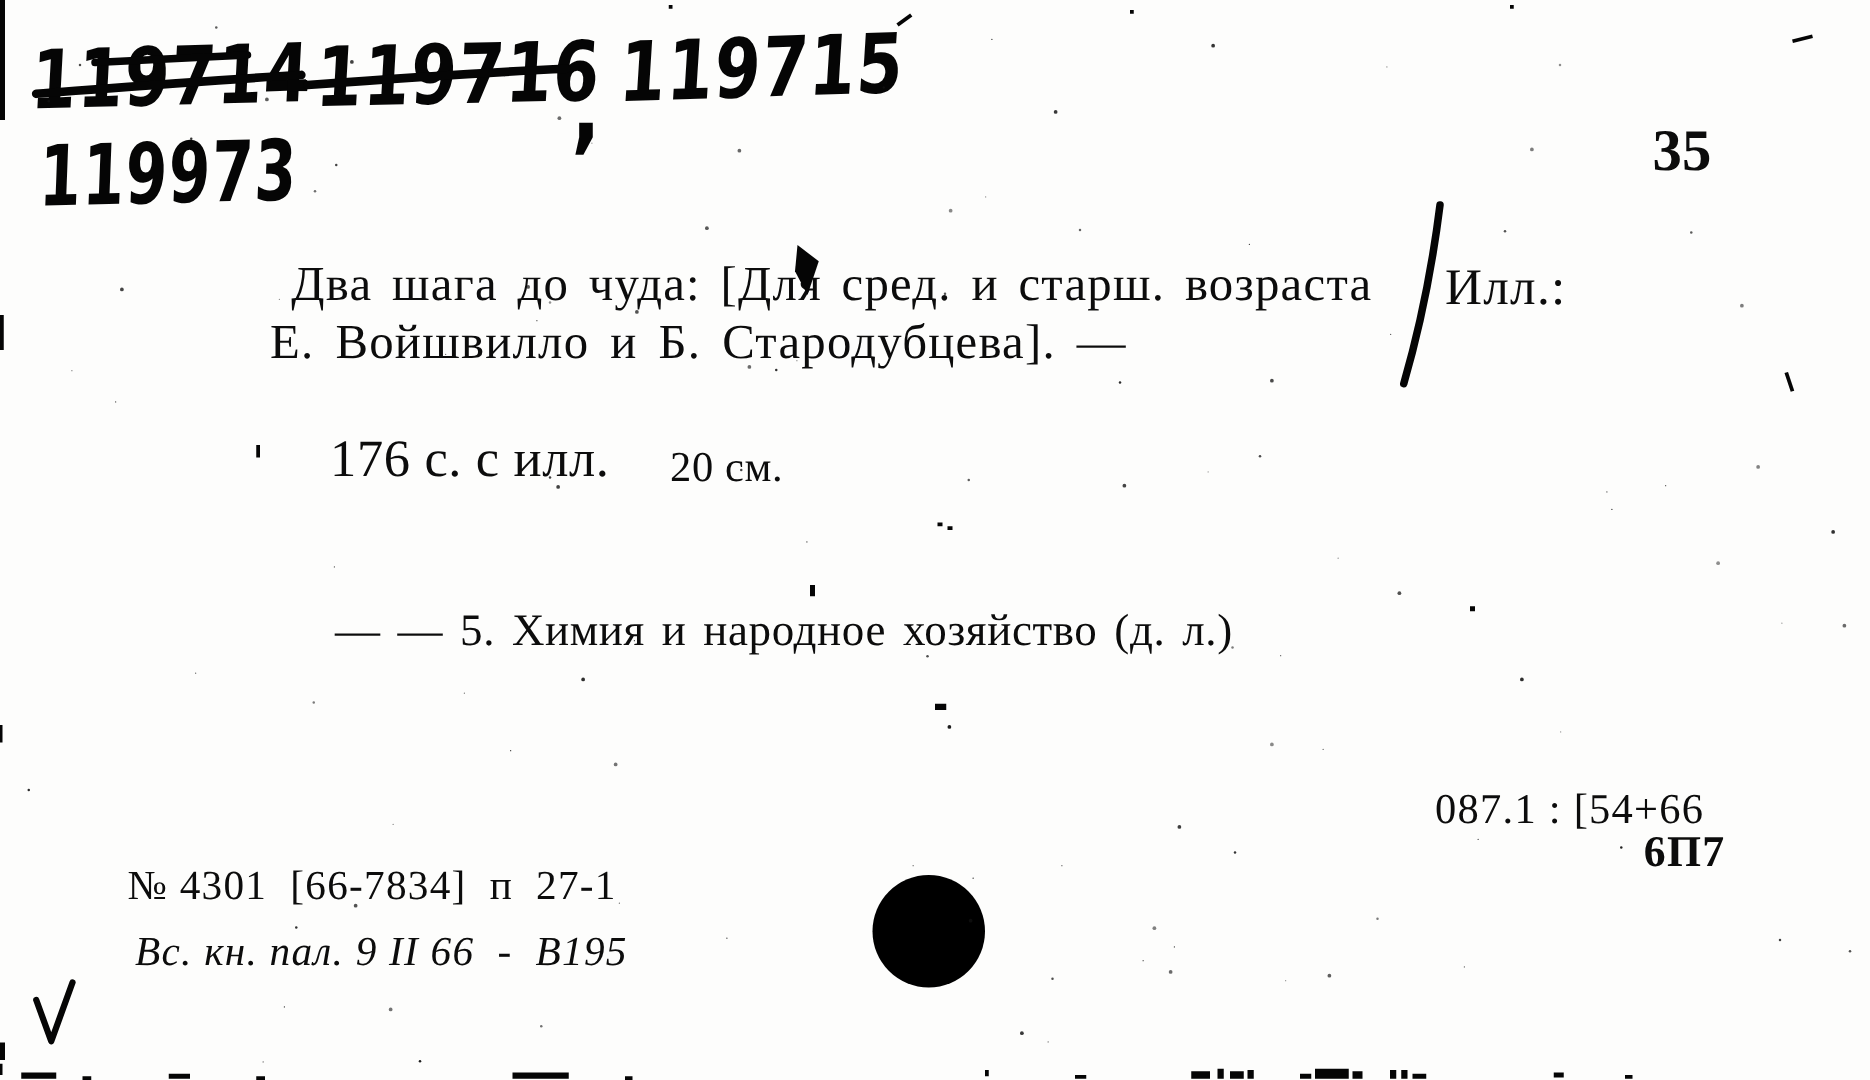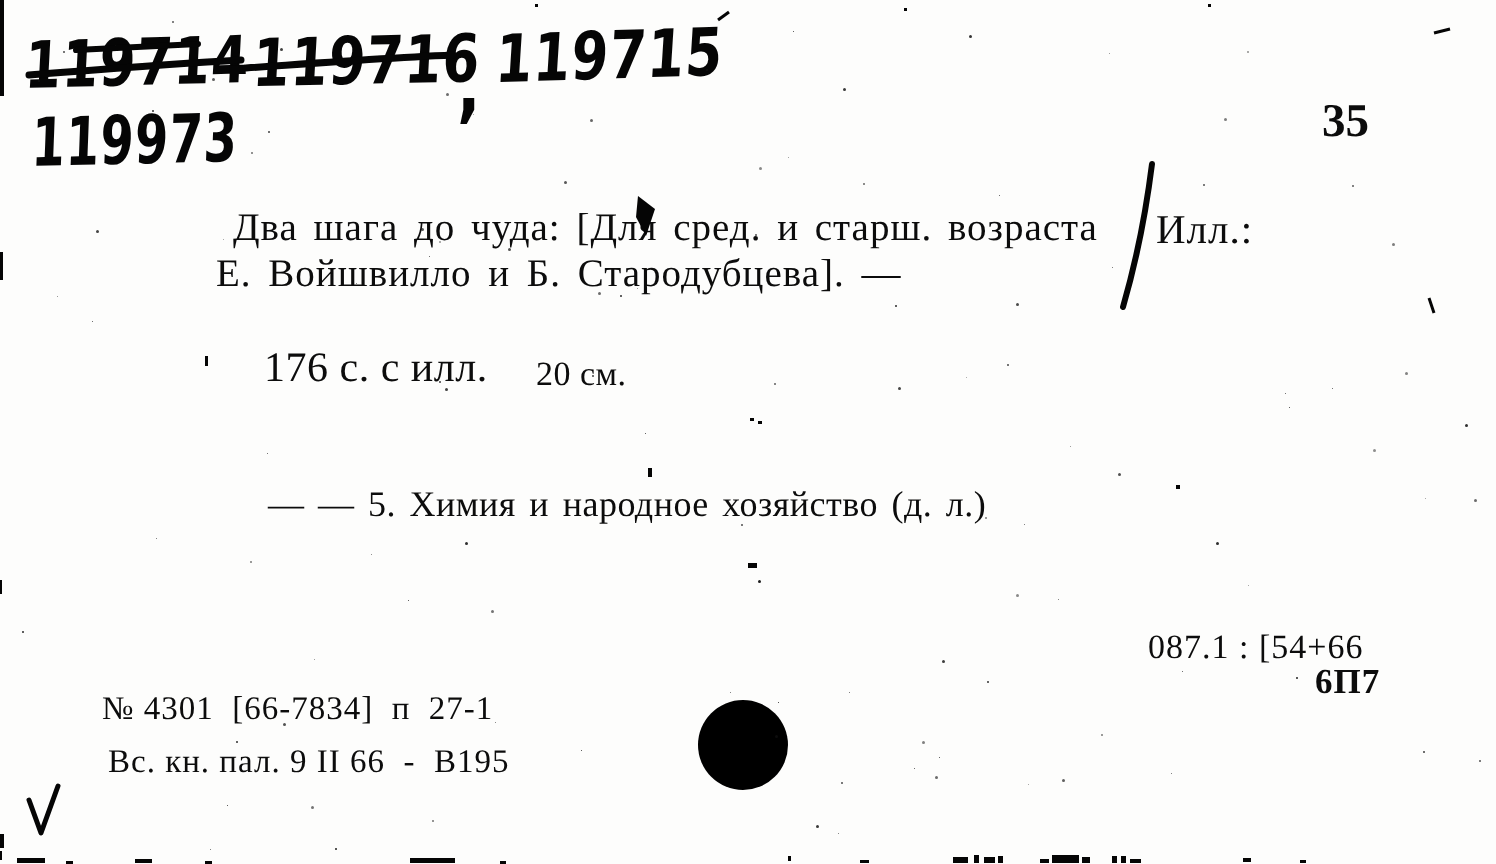--- a/index.html
+++ b/index.html
@@ -28,21 +28,21 @@
   .imprint     { left:1064px; top:251px; font-size:39px; letter-spacing:1px;   word-spacing:6px; }
   .year        { left:217px;  top:298px; font-size:39px; letter-spacing:1px;   word-spacing:14px; }
   .collation   { left:264px;  top:344px; font-size:42px; letter-spacing:0.5px; }
   .format      { left:536px;  top:344px; font-size:34px; letter-spacing:0.5px;margin-top:12px; }
   .edition     { left:700px;  top:344px; font-size:34px; letter-spacing:0.5px; }
   .subject     { left:268px;  top:483px; font-size:36px; letter-spacing:0.5px; word-spacing:4px; }
   .udc         { left:1148px; top:629px; font-size:34px; letter-spacing:1px; }
   .series      { left:1315px; top:662px; font-size:35px; font-weight:700; letter-spacing:1px; }
   .reg1        { left:102px;  top:671px; font-size:33px; letter-spacing:1px;margin-top:20px; }
   .reg2        { left:108px;  top:707px; font-size:33px; letter-spacing:1.5px; }
-  .reg3        { left:108px;  top:744px; font-size:33px; letter-spacing:1px; }
+  .reg3        { left:108px;  top:744px; font-size:33px; letter-spacing:1px;font-style:italic; }
   .pageno      { left:1322px; top:94px;  font-size:47px; font-weight:700; }
 
   
   .hw {
     position: absolute;
     font-family: "DejaVu Sans", sans-serif;
     font-weight: 700;
     color: #050505;
     transform-origin: left top;
     white-space: pre;

